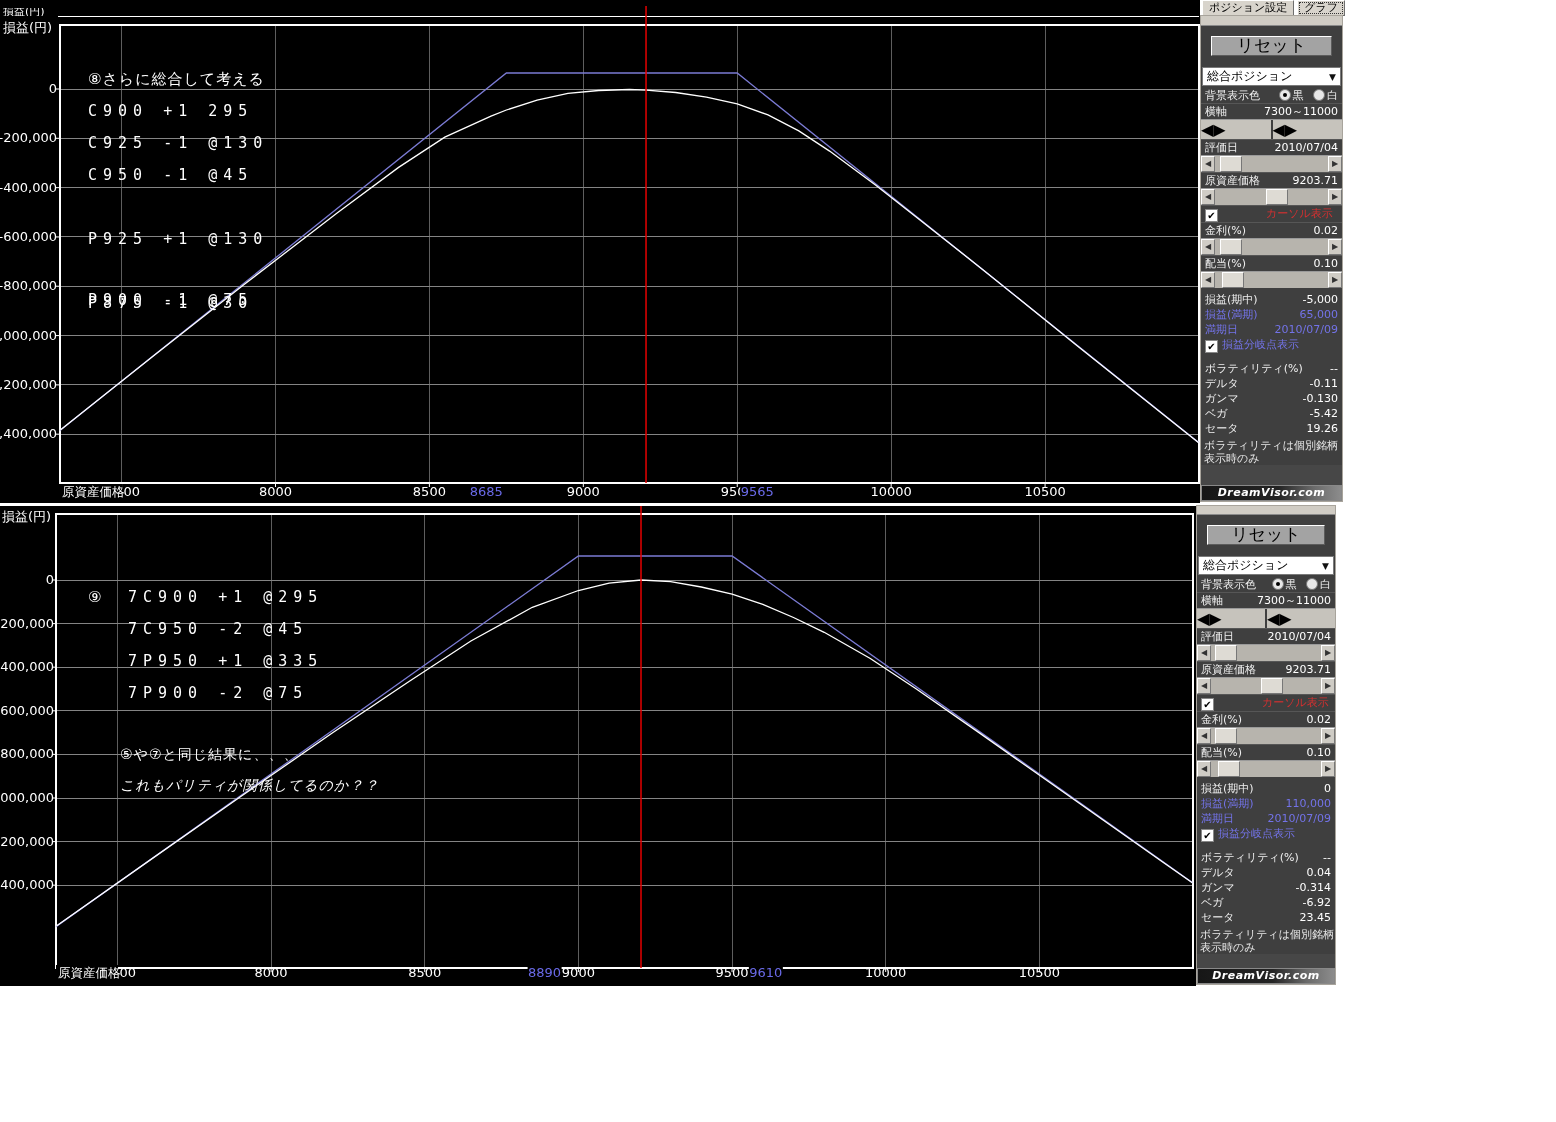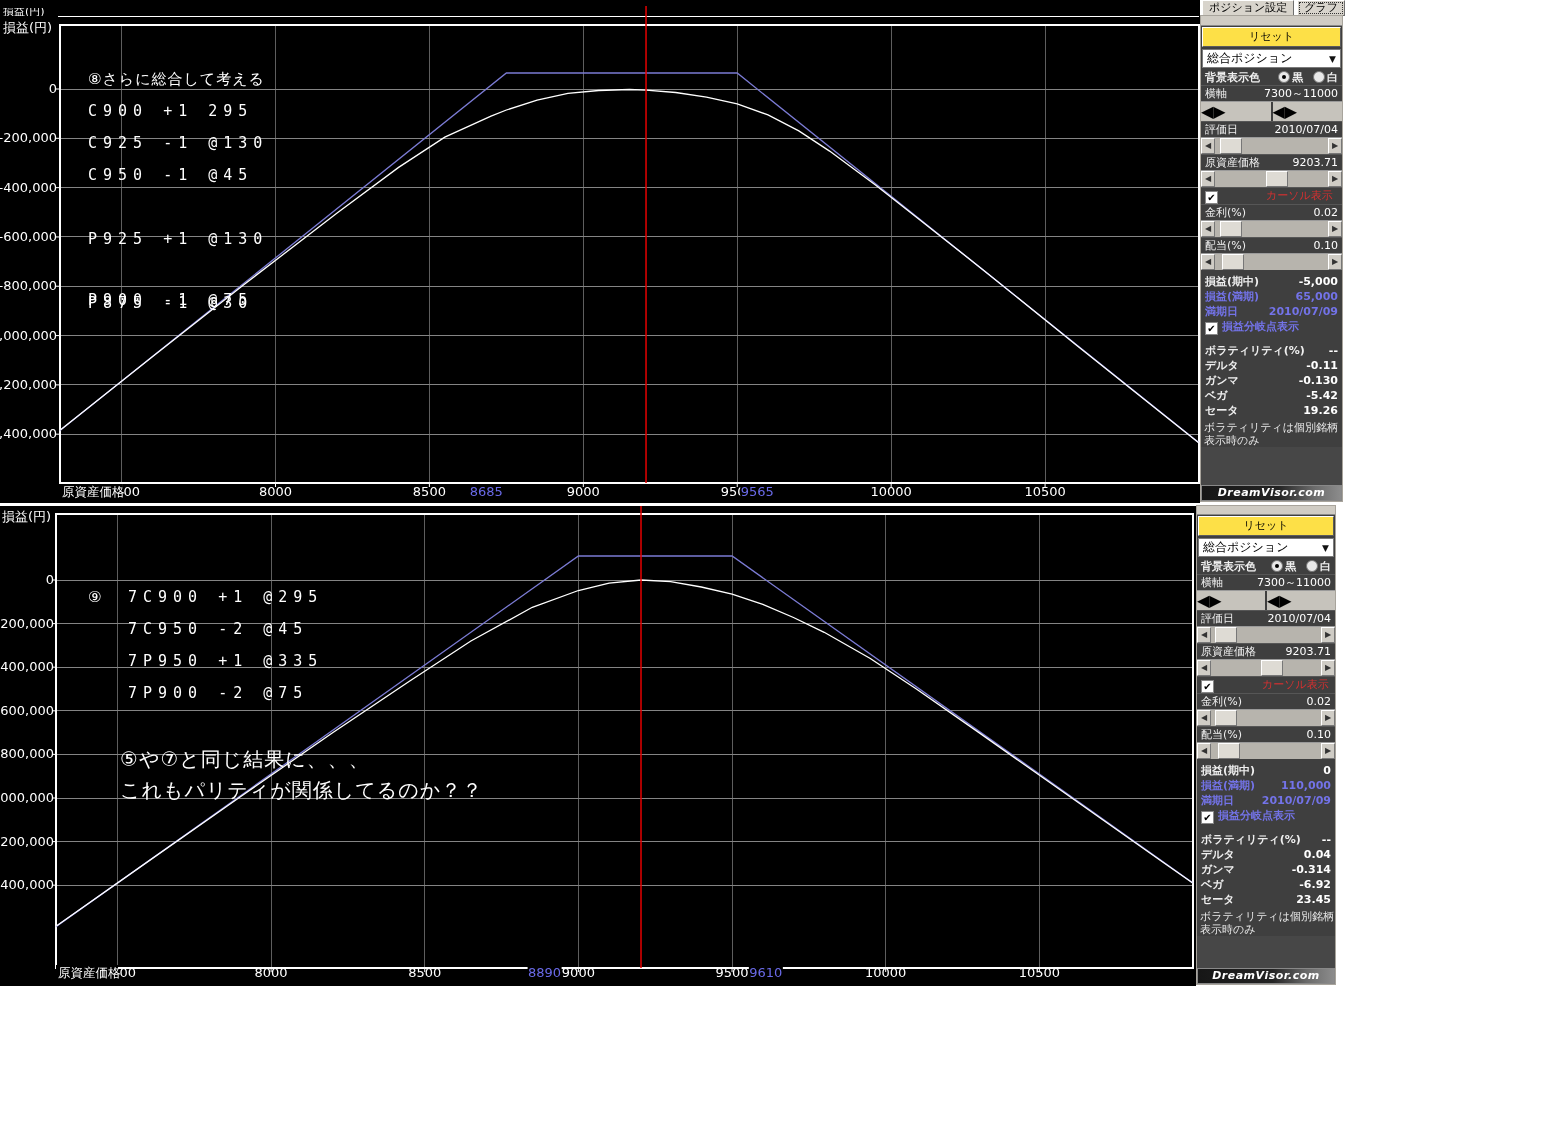--- a/index.html
+++ b/index.html
@@ -7,38 +7,38 @@
   #stage{position:absolute;left:0;top:0;width:1556px;height:1122px;background:#fff;}
   .panel-bg{position:absolute;background:#000;}
   .chart-svg{position:absolute;left:0;}
   .chart-svg text{font-family:"DejaVu Sans",sans-serif;}
   .ylab{position:absolute;color:#fff;font-size:13px;white-space:nowrap;}
   .ylab-clip{position:absolute;color:#fff;font-size:11px;height:8px;overflow:hidden;line-height:8px;white-space:nowrap;}
   .topline{position:absolute;height:1px;background:#fff;}
   .anno{position:absolute;color:#fff;white-space:pre;}
   .anno-title{font-size:15px;letter-spacing:1px;}
   .anno-pos{font-family:"DejaVu Sans Mono",monospace;font-size:15px;letter-spacing:6px;}
-  .anno-note{font-size:20px;letter-spacing:1px;}
+  .anno-note{font-size:14px;letter-spacing:1px;}
   
   .tabbar{position:absolute;left:1202px;top:0;display:flex;gap:3px;}
   .tab{height:14px;line-height:13px;font-size:11px;padding:0 6px;background:#d8d4cc;color:#000;
        border:1px solid #fff;border-right-color:#6e6e6e;border-bottom-color:#6e6e6e;white-space:nowrap;}
   .tab.focused{outline:1px dotted #333;outline-offset:-3px;}
   
   .sidebar{position:absolute;background:#3f3f3f;border:1px solid #a8a49c;display:flex;flex-direction:column;box-sizing:border-box;}
   .sb-strip{background:#d0ccc4;border-bottom:1px solid #8a8a8a;flex:0 0 9px;}
-  .btn-reset{flex:0 0 18px;margin:1px;background:#fde047;border:1px solid #fff;border-right-color:#5c5c5c;border-bottom-color:#5c5c5c;
-       color:#000;font-size:11px;text-align:center;line-height:17px;}
+  .btn-reset{flex:0 0 18px;margin:10px;background:#a3a3a3;border:1px solid #fff;border-right-color:#5c5c5c;border-bottom-color:#5c5c5c;
+       color:#000;font-size:17px;text-align:center;line-height:17px;}
   .sel{flex:0 0 17px;margin:1px;background:#fff;border:1px solid #7a7a7a;color:#000;font-size:12px;
        display:flex;align-items:center;padding:0 4px;justify-content:space-between;}
   .sel .dd{font-size:9px;color:#111;}
   .row{flex:0 0 15px;display:flex;align-items:center;justify-content:space-between;padding:0 4px;font-size:11px;color:#efefef;border-top:1px solid #565656;}
   .row .val{color:#fff;}
   .row.tall{flex-basis:16px;}
-  .row.nb{border-top:none;font-weight:bold;}
+  .row.nb{border-top:none;}
   .blue, .blue .val{color:#7373e8;}
   .red-label{color:#d83030;margin-left:44px;}
   .radio{display:inline-block;width:10px;height:10px;border-radius:50%;background:#e8e8e8;border:1px solid #777;vertical-align:-2px;position:relative;margin:0 2px 0 6px;}
   .radio .dot{position:absolute;left:3px;top:3px;width:4px;height:4px;border-radius:50%;background:#000;display:none;}
   .radio.checked .dot{display:block;}
   .cb{display:inline-block;width:11px;height:11px;background:#fff;border:1px solid #888;color:#000;font-size:10px;line-height:11px;text-align:center;margin-right:4px;vertical-align:-2px;}
   .sbar{flex:0 0 14px;display:flex;align-items:stretch;background:#c6c3bc;border-top:1px solid #9a9a9a;}
   .sbar .arr{flex:0 0 14px;background:#cfccc5;color:#333;font-size:8px;text-align:center;line-height:14px;border:1px solid #fff;border-right-color:#777;border-bottom-color:#777;box-sizing:border-box;}
   .sbar .track{flex:1;position:relative;background:#b7b4ad;}
   .sbar .thumb{position:absolute;top:0;width:22px;height:100%;background:#dedbd4;border:1px solid #fff;border-right-color:#777;border-bottom-color:#777;box-sizing:border-box;}
@@ -311,21 +311,21 @@
       <text x="54" y="343.6" fill="#fff" font-size="13px" text-anchor="end">200,000</text>
       <text x="54" y="387.20000000000005" fill="#fff" font-size="13px" text-anchor="end">400,000</text>
     </svg>
 
   <div class="anno anno-title" style="left:88px;top:588px;">⑨</div>
   <div class="anno anno-pos" style="left:128px;top:588px;">7C900 +1 @295</div>
   <div class="anno anno-pos" style="left:128px;top:620px;">7C950 -2 @45</div>
   <div class="anno anno-pos" style="left:128px;top:652px;">7P950 +1 @335</div>
   <div class="anno anno-pos" style="left:128px;top:684px;">7P900 -2 @75</div>
   <div class="anno anno-note" style="left:120px;top:746px;">⑤や⑦と同じ結果に、、、</div>
-  <div class="anno anno-note" style="left:120px;top:777px;">これもパリティが関係してるのか？？</div>
+  <div class="anno anno-note" style="left:120px;top:777px;font-style:italic;">これもパリティが関係してるのか？？</div>
 
   <div class="sidebar" style="left:1196px;top:505px;width:140px;height:480px;">
     <div class="sb-strip" style="flex-basis:8px;"></div>
     <div class="btn-reset">リセット</div>
     <div class="sel">
       <span>総合ポジション</span>
       <span class="dd">▼</span>
     </div>
     <div class="row tall nb">
       <span>背景表示色</span>

